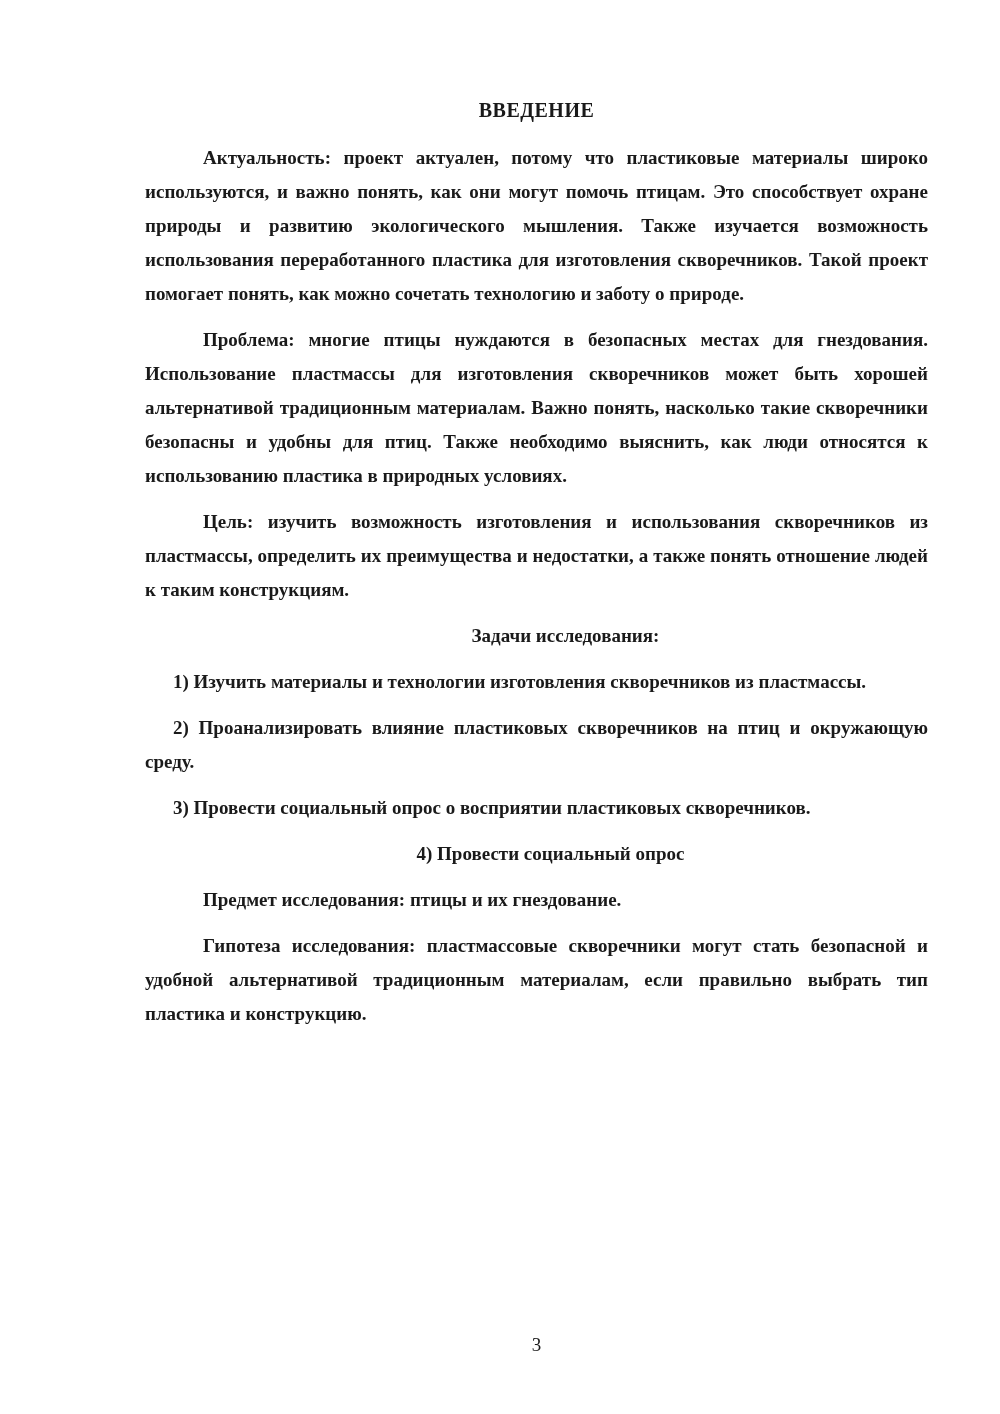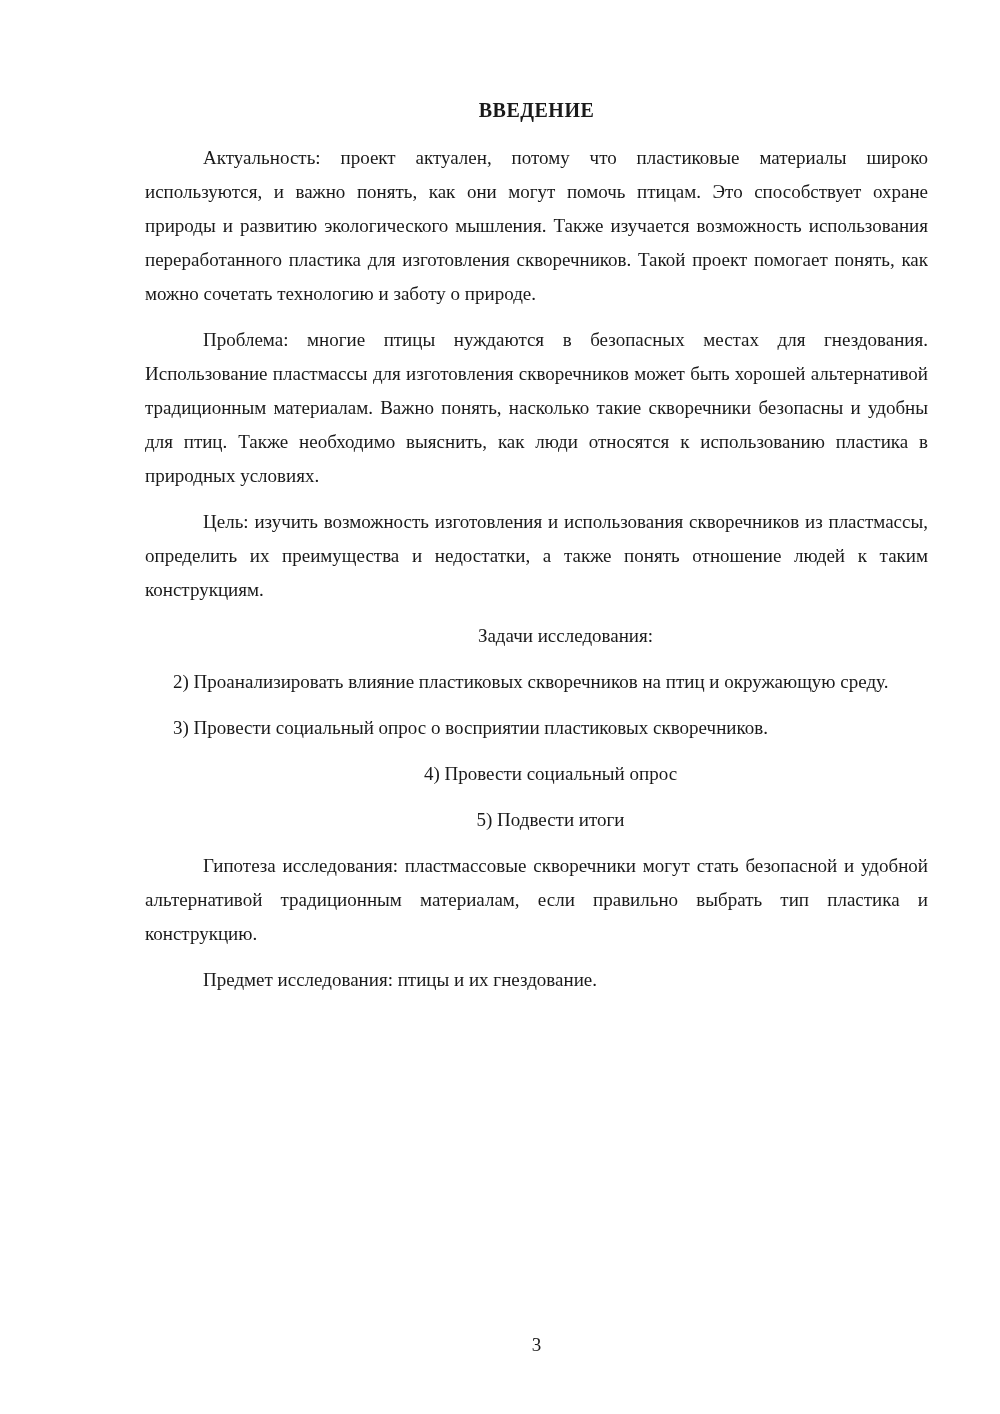--- a/index.html
+++ b/index.html
@@ -25,20 +25,21 @@
     text-align: center;
     font-weight: bold;
     font-size: 20px;
     margin: 0 0 14px 0;
     letter-spacing: 0.5px;
   }
   p.para {
     margin: 8px 0 12px 0;
     text-align: justify;
     text-indent: 58px;
+    font-weight: bold;
   }
   p.para.list-item {
     text-indent: 28px;
   }
   p.para.no-justify {
     text-align: center;
   }
   .page-number {
     position: absolute;
     left: 145px;
@@ -56,29 +57,29 @@
   <h1 class="doc-title">ВВЕДЕНИЕ</h1>
 
   <p class="para">Актуальность: проект актуален, потому что пластиковые материалы широко используются, и важно понять, как они могут помочь птицам. Это способствует охране природы и развитию экологического мышления. Также изучается возможность использования переработанного пластика для изготовления скворечников. Такой проект помогает понять, как можно сочетать технологию и заботу о природе.</p>
 
   <p class="para">Проблема: многие птицы нуждаются в безопасных местах для гнездования. Использование пластмассы для изготовления скворечников может быть хорошей альтернативой традиционным материалам. Важно понять, насколько такие скворечники безопасны и удобны для птиц. Также необходимо выяснить, как люди относятся к использованию пластика в природных условиях.</p>
 
   <p class="para">Цель: изучить возможность изготовления и использования скворечников из пластмассы, определить их преимущества и недостатки, а также понять отношение людей к таким конструкциям.</p>
 
   <p class="para no-justify">Задачи исследования:</p>
 
+  <p class="para list-item">1) Изучить материалы и технологии изготовления скворечников из пластмассы.</p>
 
   <p class="para list-item">2) Проанализировать влияние пластиковых скворечников на птиц и окружающую среду.</p>
 
   <p class="para list-item">3) Провести социальный опрос о восприятии пластиковых скворечников.</p>
 
   <p class="para list-item no-justify">4) Провести социальный опрос</p>
 
-  <p class="para list-item no-justify">5) Подвести итоги</p>
 
 
+  <p class="para">Предмет исследования: птицы и их гнездование.</p>
+
   <p class="para">Гипотеза исследования: пластмассовые скворечники могут стать безопасной и удобной альтернативой традиционным материалам, если правильно выбрать тип пластика и конструкцию.</p>
-
-  <p class="para">Предмет исследования: птицы и их гнездование.</p>
 
   <div class="page-number">3</div>
 
 </div>
 
 </body></html>

